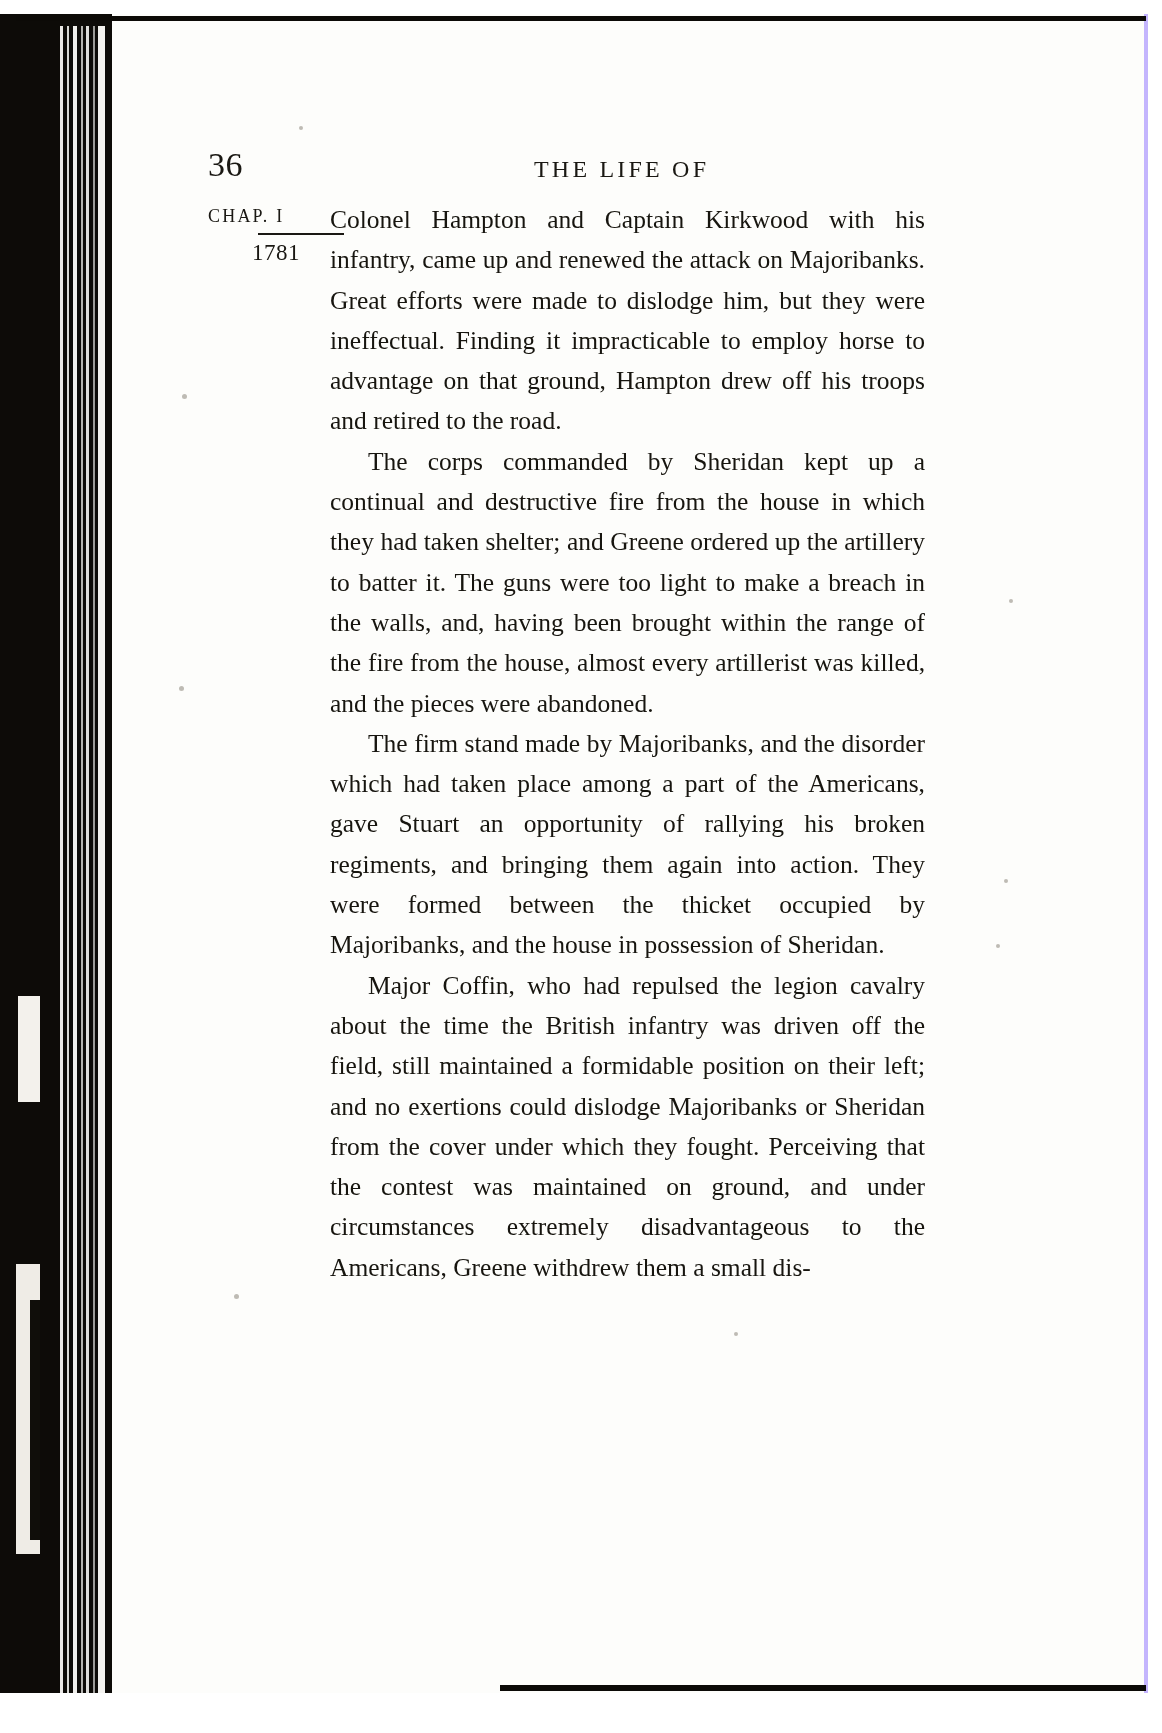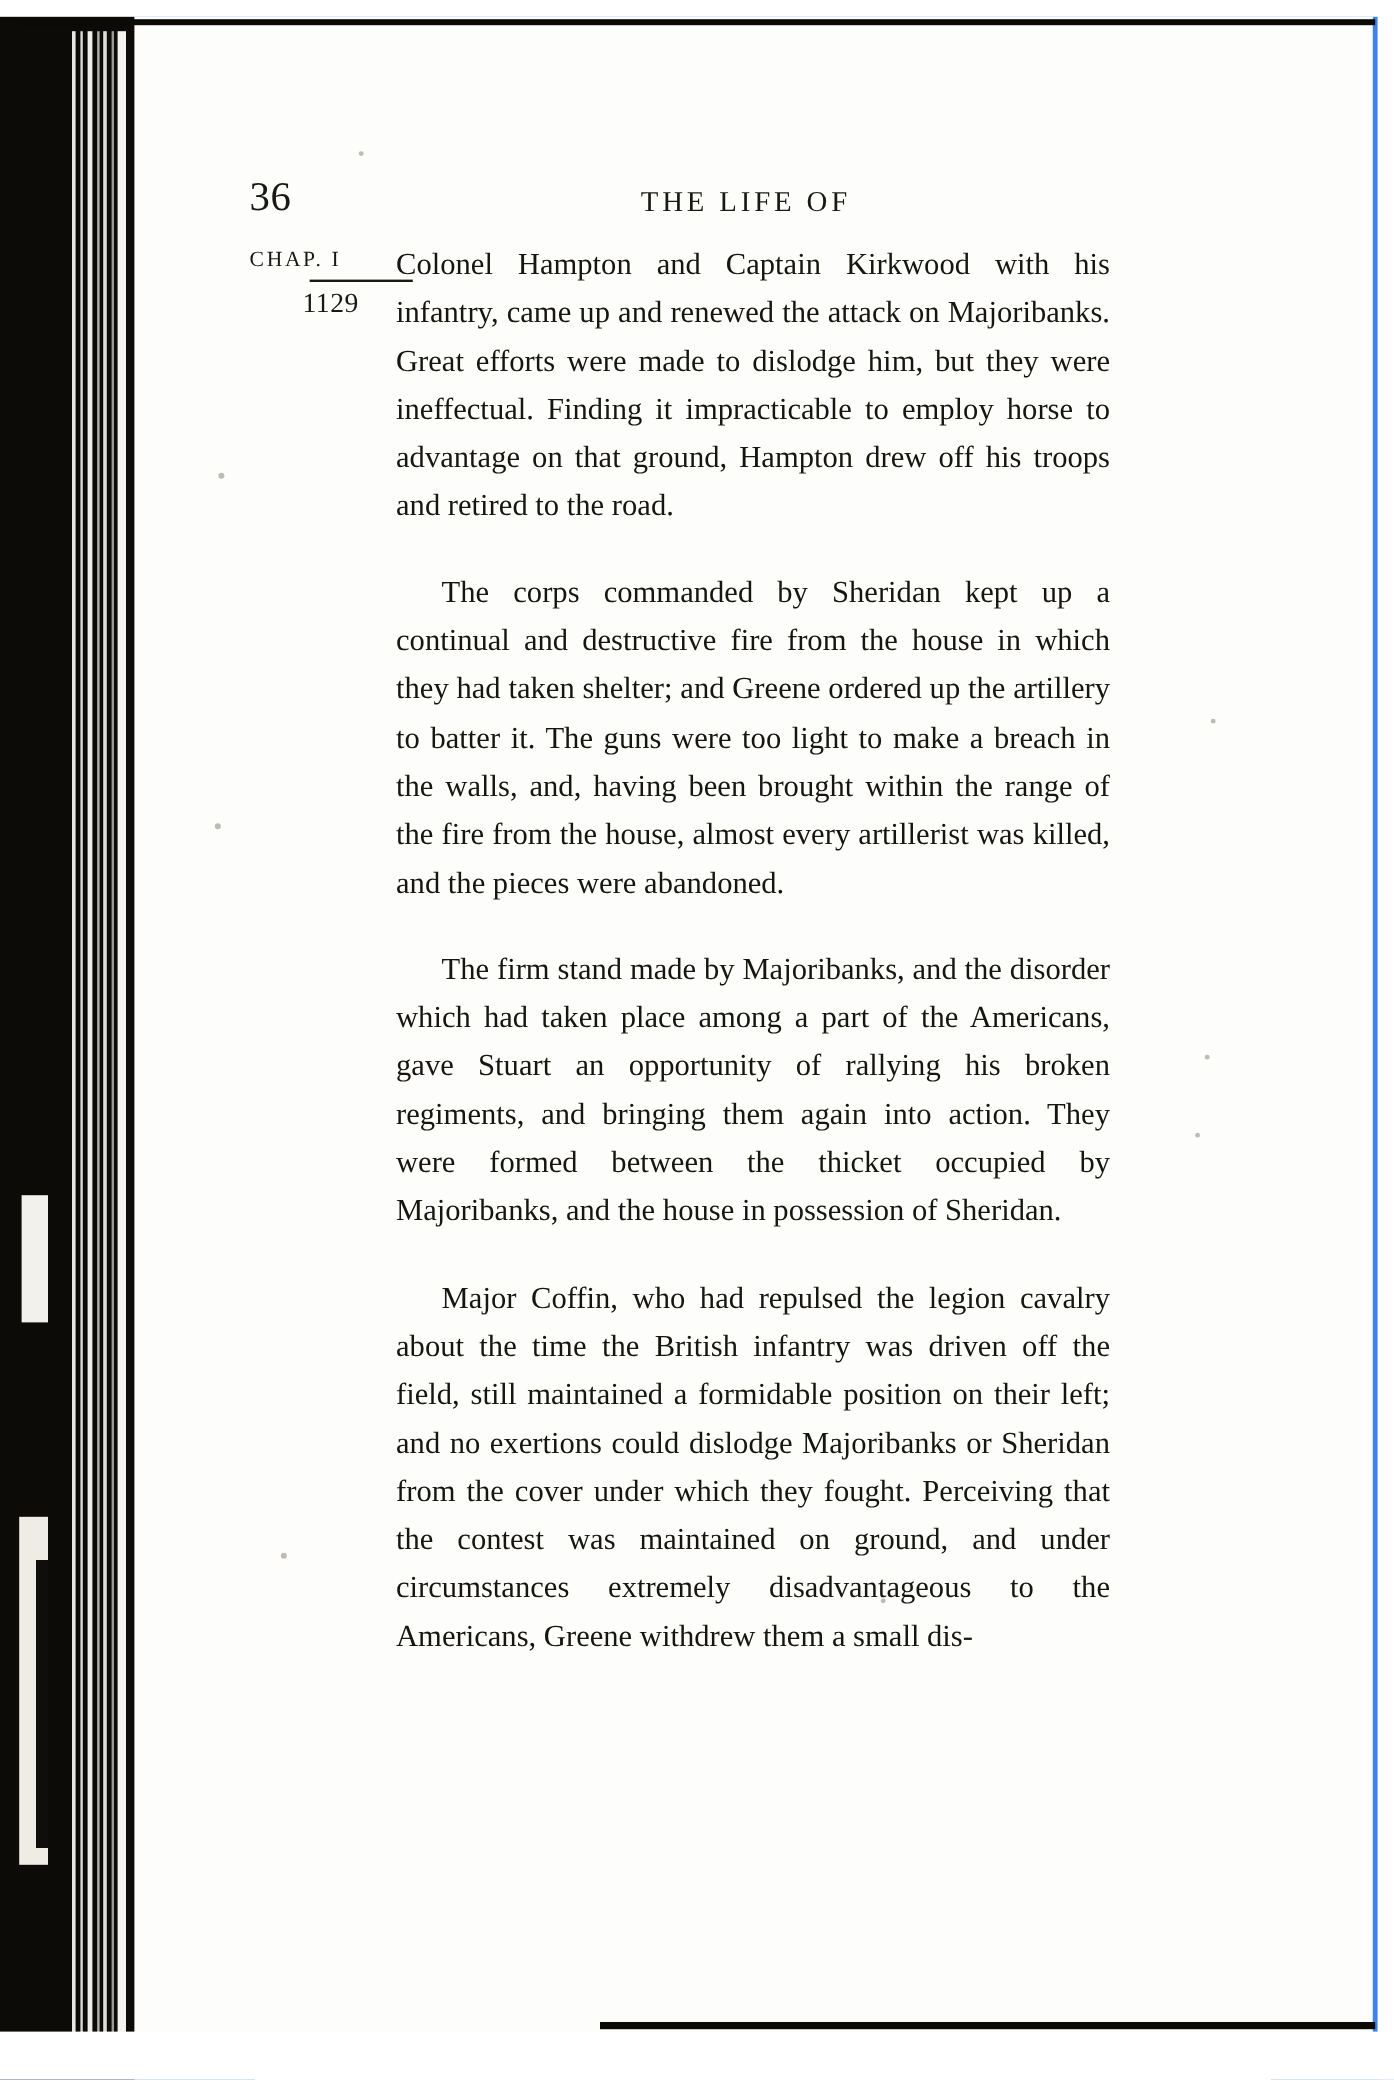--- a/index.html
+++ b/index.html
@@ -13,21 +13,21 @@
     position: relative;
     overflow: hidden;
     font-family: "Liberation Serif", serif;
     color: #17150f;
   }
 
   
   .scan {
     position: absolute;
     inset: 0;
-    background: #3b82f6;
+    background: #c4b5fd;
   }
   .page-surface {
     position: absolute;
     left: 104px;
     top: 14px;
     width: 1040px;
     height: 1700px;
     background: #fdfdfb;
   }
   .edge-top {
@@ -162,21 +162,20 @@
     text-justify: inter-word;
     color: #17150f;
   }
   .column p {
     margin: 0;
     text-indent: 0;
     font-family: Liberation Serif, serif;
   }
   .column p + p {
     text-indent: 38px;
-    margin-top: 32px;
   }
 
   
   .speck {
     position: absolute;
     background: #8a857a;
     border-radius: 50%;
     opacity: .55;
   }
 </style>
@@ -207,21 +206,21 @@
   <div class="edge-bottom-bar"></div>
 
   <div class="page">
 
     <div class="folio">36</div>
     <div class="running-head">THE LIFE OF</div>
 
     <div class="marginalia">
       <div class="chap-label">CHAP. I</div>
       <div class="chap-rule"></div>
-      <div class="year-label">1129</div>
+      <div class="year-label">1781</div>
     </div>
 
     <div class="column">
       <p>Colonel Hampton and Captain Kirkwood with his infantry, came up and renewed the attack on Majoribanks. Great efforts were made to dislodge him, but they were ineffectual. Finding it impracticable to employ horse to advantage on that ground, Hampton drew off his troops and retired to the road.</p>
       <p>The corps commanded by Sheridan kept up a continual and destructive fire from the house in which they had taken shelter; and Greene ordered up the artillery to batter it. The guns were too light to make a breach in the walls, and, having been brought within the range of the fire from the house, almost every artillerist was killed, and the pieces were abandoned.</p>
       <p>The firm stand made by Majoribanks, and the disorder which had taken place among a part of the Americans, gave Stuart an opportunity of rallying his broken regiments, and bringing them again into action. They were formed between the thicket occupied by Majoribanks, and the house in possession of Sheridan.</p>
       <p>Major Coffin, who had repulsed the legion cavalry about the time the British infantry was driven off the field, still maintained a formidable position on their left; and no exertions could dislodge Majoribanks or Sheridan from the cover under which they fought. Perceiving that the contest was maintained on ground, and under circumstances extremely disadvantageous to the Americans, Greene withdrew them a small dis-</p>
     </div>
 
     <div class="speck" style="left:195px; top:112px; width:4px; height:4px;"></div>

